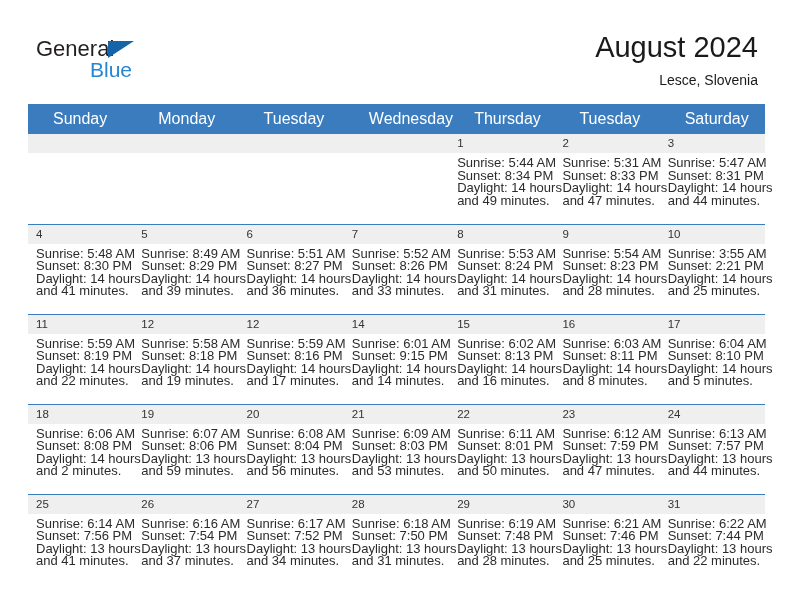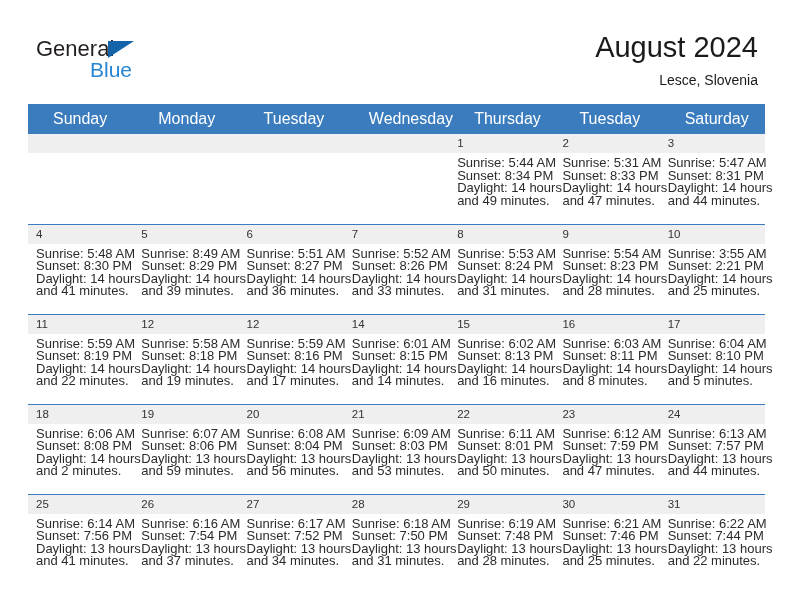--- a/index.html
+++ b/index.html
@@ -295,21 +295,21 @@
               <div>Sunrise: 5:59 AM</div>
               <div>Sunset: 8:16 PM</div>
               <div>Daylight: 14 hours</div>
               <div>and 17 minutes.</div>
             </div>
           </td>
           <td>
             <span class="daynum">14</span>
             <div class="cellbody">
               <div>Sunrise: 6:01 AM</div>
-              <div>Sunset: 8:15 PM</div>
+              <div>Sunset: 9:15 PM</div>
               <div>Daylight: 14 hours</div>
               <div>and 14 minutes.</div>
             </div>
           </td>
           <td>
             <span class="daynum">15</span>
             <div class="cellbody">
               <div>Sunrise: 6:02 AM</div>
               <div>Sunset: 8:13 PM</div>
               <div>Daylight: 14 hours</div>

